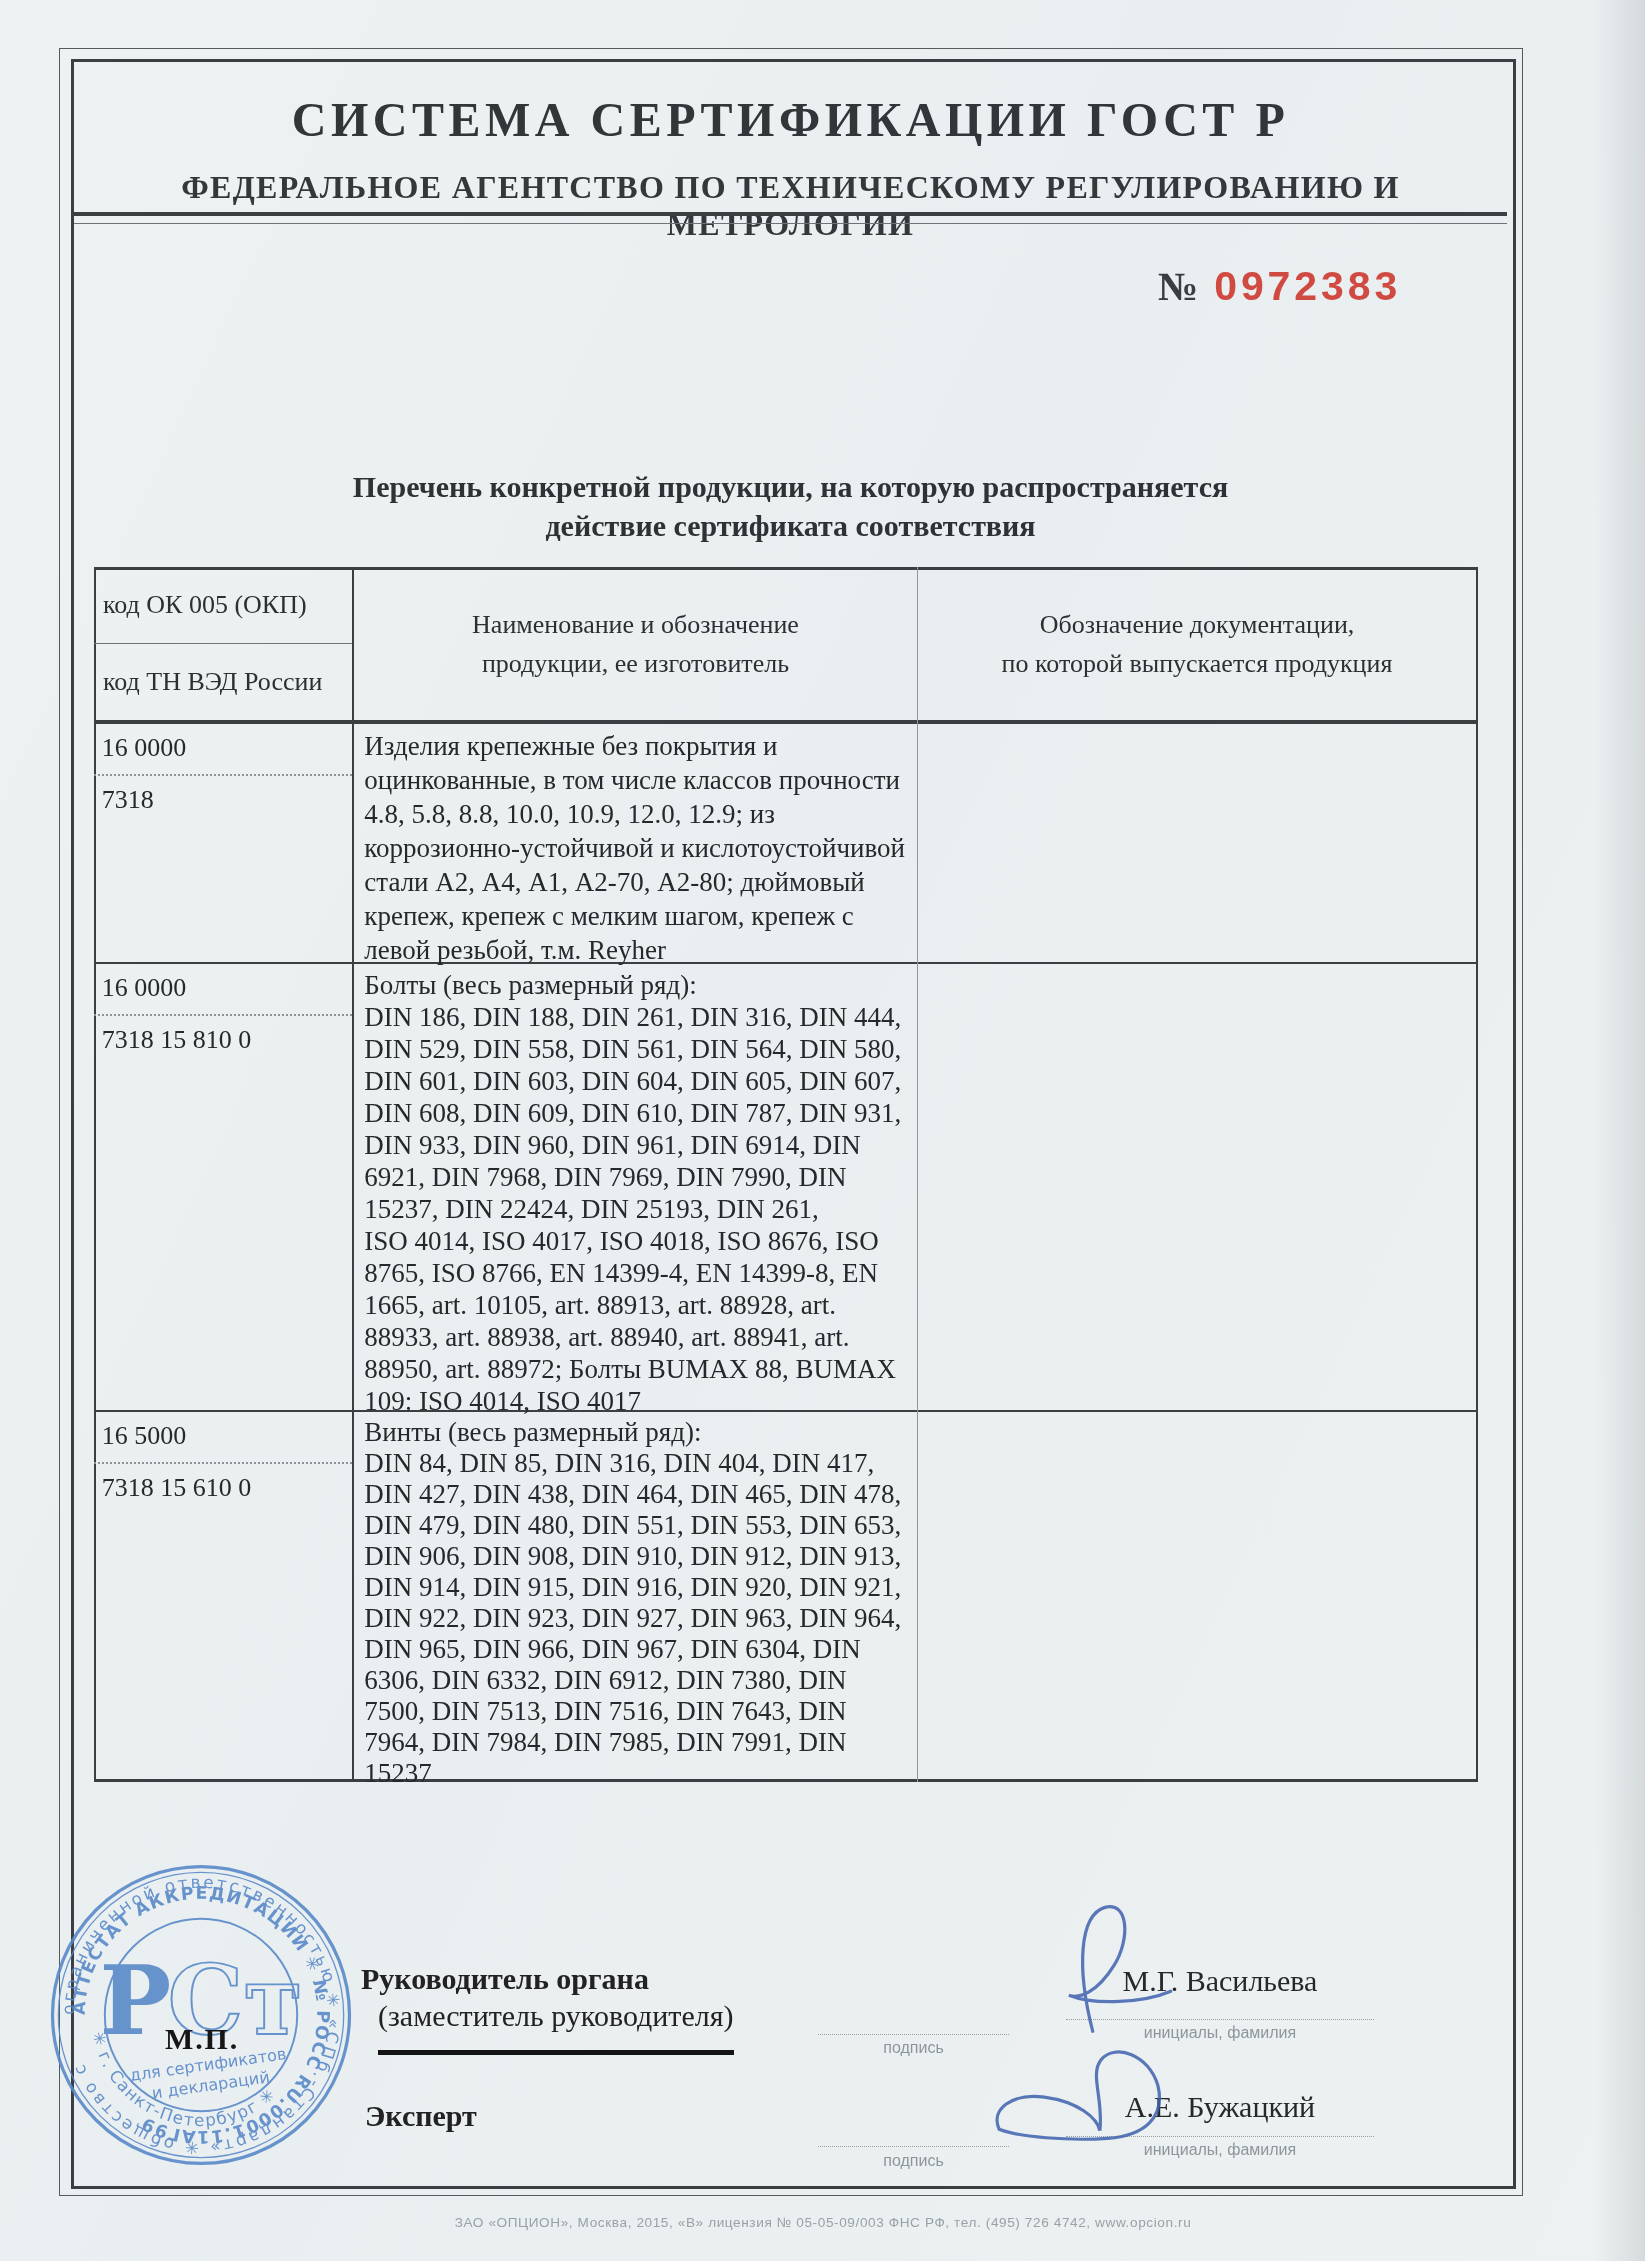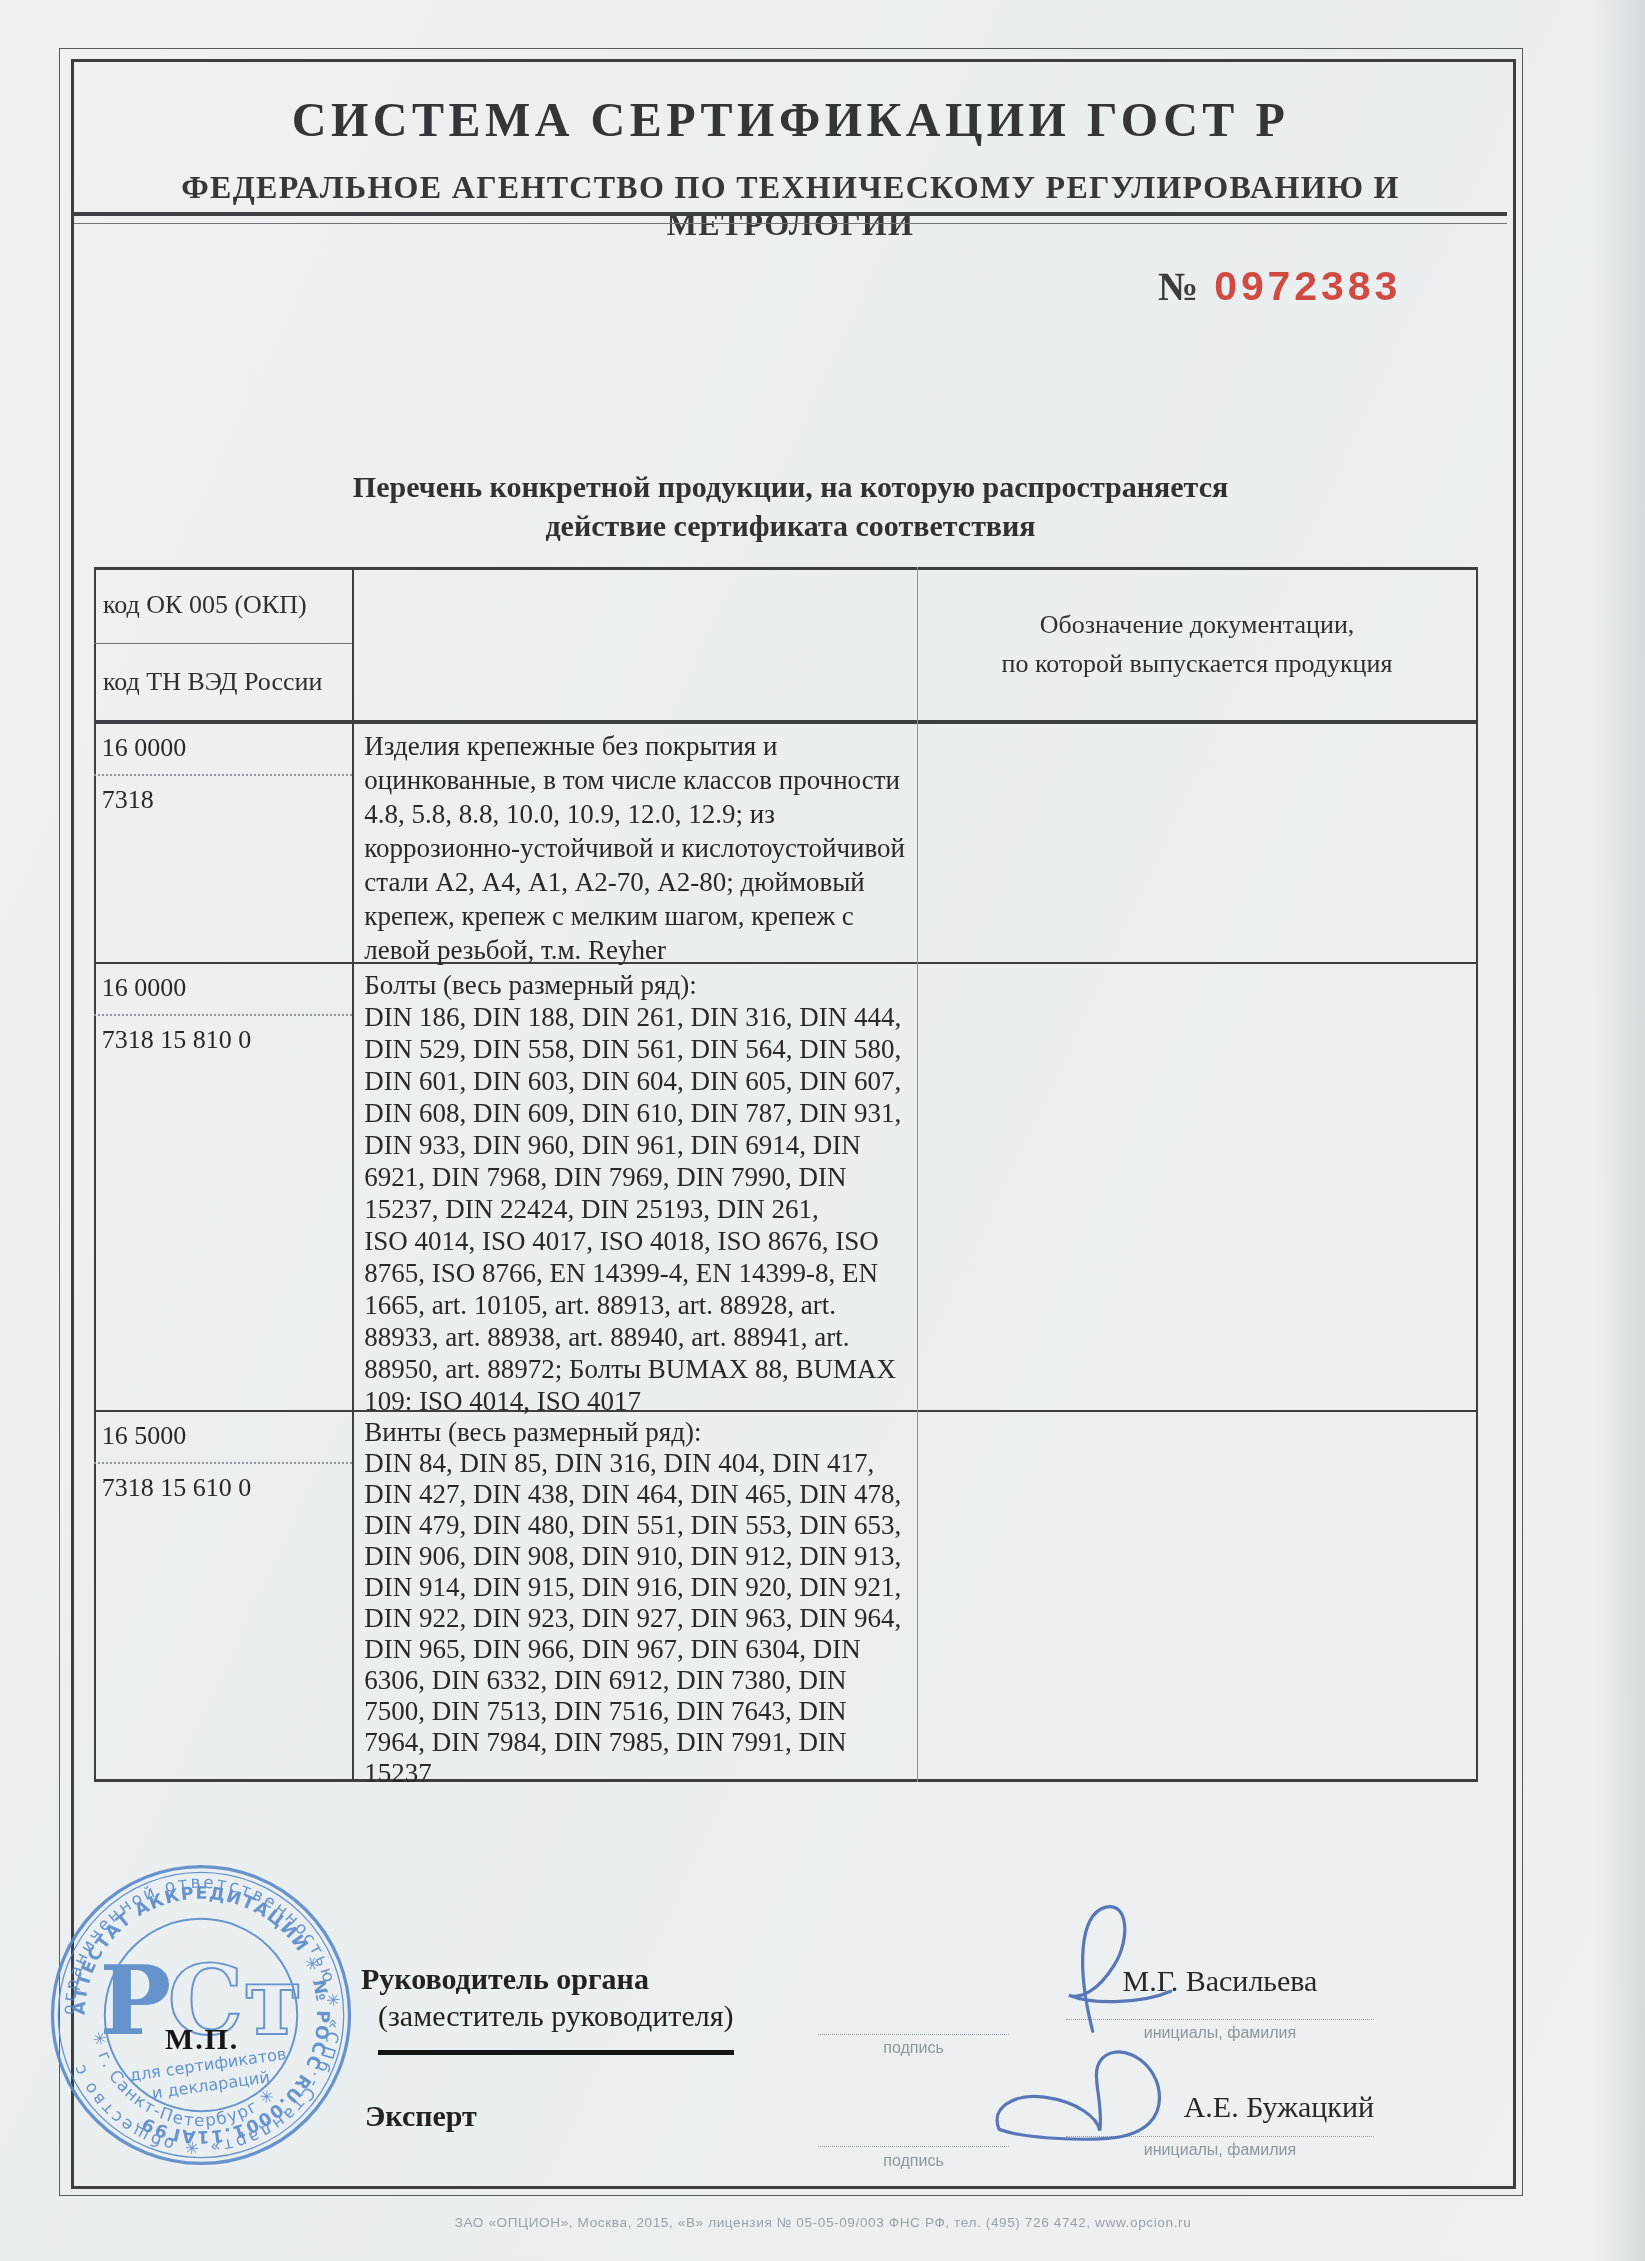--- a/index.html
+++ b/index.html
@@ -66,21 +66,21 @@
   .dotrule{border-top:1.3px dotted #97a0a4;height:0;}
   .sigline1{left:818px;top:2034px;width:191px;}
   .sigcap1{left:818px;top:2039px;width:191px;}
   .nameline1{left:1066px;top:2019px;width:308px;}
   .namecap1{left:1066px;top:2024px;width:308px;}
   .name1{left:1066px;top:1964px;width:308px;text-align:center;font-size:30px;color:#26292b;}
   .sigline2{left:818px;top:2146px;width:191px;}
   .sigcap2{left:818px;top:2152px;width:191px;}
   .nameline2{left:1066px;top:2136px;width:308px;}
   .namecap2{left:1066px;top:2141px;width:308px;}
-  .name2{left:1066px;top:2090px;width:308px;text-align:right;font-size:30px;color:#26292b;}
+  .name2{left:1066px;top:2090px;width:308px;text-align:center;font-size:30px;color:#26292b;}
   .cap{font-family:"Liberation Sans","DejaVu Sans",sans-serif;font-size:16px;color:#8d969b;
        text-align:center;}
   .mp{left:165px;top:2022px;font-size:30px;font-weight:700;letter-spacing:1.9px;color:#161616;}
   .stamp{left:48px;top:1862px;width:306px;height:306px;opacity:.88;}
   .sigsvg{left:0;top:0;width:1646px;height:2261px;pointer-events:none;}
   .footer{left:0;top:2215px;width:1646px;text-align:center;
           font-family:"Liberation Sans","DejaVu Sans",sans-serif;font-size:13.6px;
           color:#99a2a7;letter-spacing:0.6px;}
 </style>
 </head>
@@ -112,20 +112,22 @@
     <div class="tl tl-r2"></div>
     <div class="tl tl-bot"></div>
     <div class="tl tl-left"></div>
     <div class="tl tl-right"></div>
     <div class="tl tl-v1"></div>
     <div class="tl tl-v2"></div>
     <div class="tl tl-c1div"></div>
 
     <div class="hcell hc1a">код ОК 005 (ОКП)</div>
     <div class="hcell hc1b">код ТН ВЭД России</div>
+    <div class="hcell hc2 pre">Наименование и обозначение
+продукции, ее изготовитель</div>
     <div class="hcell hc3 pre">Обозначение документации,
 по которой выпускается продукция</div>
 
     <div class="c-code ra">
       <div>16 0000</div>
       <div class="dotline"></div>
       <div>7318</div>
     </div>
     <div class="c-name ra pre">Изделия крепежные без покрытия и
 оцинкованные, в том числе классов прочности

